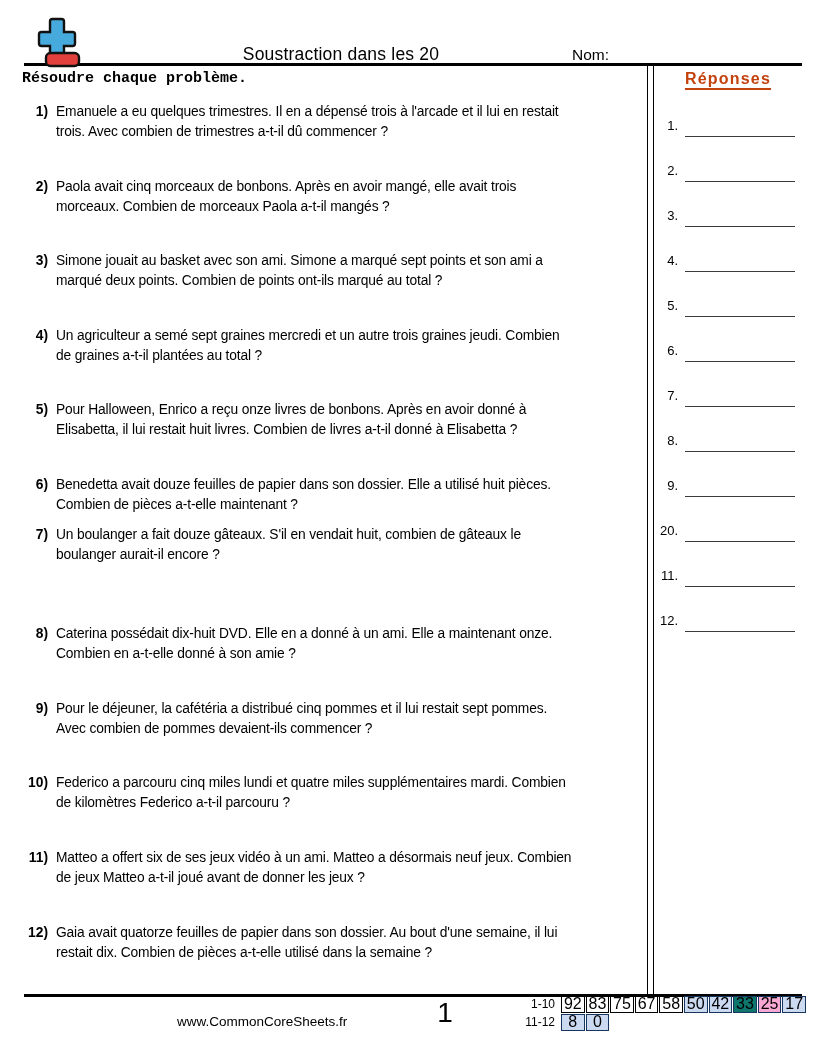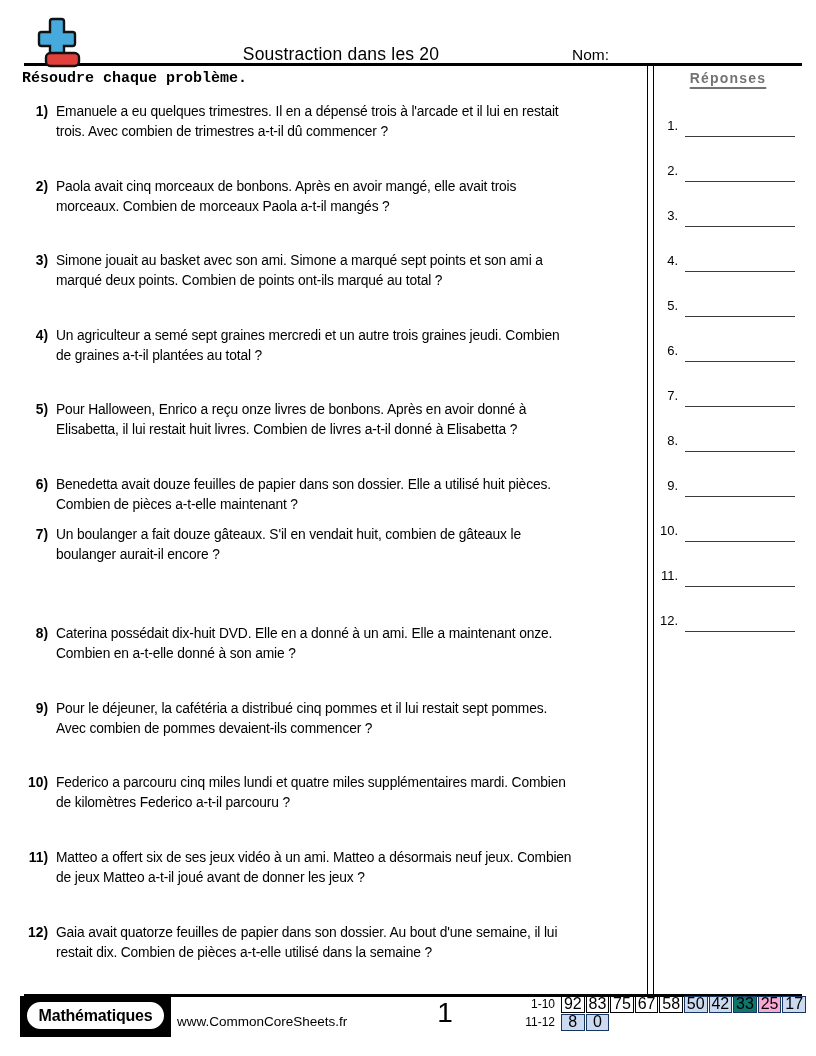--- a/index.html
+++ b/index.html
@@ -50,23 +50,23 @@
     font-weight: bold; font-size: 13.8px; line-height: 20px; color: #000;
   }
   .ptext {
     display: inline-block; width: 518px; vertical-align: top;
     font-size: 13.8px; line-height: 20px; letter-spacing: -0.15px; color: #000;
   }
 
   
   .answers-title {
     position: absolute; left: 652px; top: 70px; width: 152px;
-    text-align: center; font-size: 14px; font-weight: bold; letter-spacing: 1.2px;
+    text-align: center; font-size: 16px; font-weight: bold; letter-spacing: 1.2px;
     text-decoration: underline; text-underline-offset: 4px; text-decoration-thickness: 1.8px;
-    color: #737373;
+    color: #c2410c;
   }
   .answer-row { position: absolute; left: 648px; width: 154px; height: 26px; }
   .anum {
     position: absolute; left: 0; top: 0; width: 30px;
     text-align: right; font-size: 13px; color: #000;
   }
   .aline {
     position: absolute; left: 37px; top: 18px; width: 110px;
     border-top: 1.7px solid #3a3a3a;
   }
@@ -170,37 +170,34 @@
       </div>
       <div class="answer-row" style="top: 433px;">
         <span class="anum">8.</span>
         <div class="aline"></div>
       </div>
       <div class="answer-row" style="top: 478px;">
         <span class="anum">9.</span>
         <div class="aline"></div>
       </div>
       <div class="answer-row" style="top: 523px;">
-        <span class="anum">10.</span>
+        <span class="anum">20.</span>
         <div class="aline"></div>
       </div>
       <div class="answer-row" style="top: 568px;">
         <span class="anum">11.</span>
         <div class="aline"></div>
       </div>
       <div class="answer-row" style="top: 613px;">
         <span class="anum">12.</span>
         <div class="aline"></div>
       </div>
     </div>
 
   <div class="footer-rule"></div>
-  <div class="brand-badge">
-    <div class="brand-pill">Mathématiques</div>
-  </div>
   <div class="site-url">www.CommonCoreSheets.fr</div>
   <div class="page-number">1</div>
   <div id="score-table">
       <div class="score-row" style="top: 996px;">
         <div class="score-label">1-10</div>
         <div class="score-cell">92</div>
         <div class="score-cell">83</div>
         <div class="score-cell">75</div>
         <div class="score-cell">67</div>
         <div class="score-cell">58</div>

